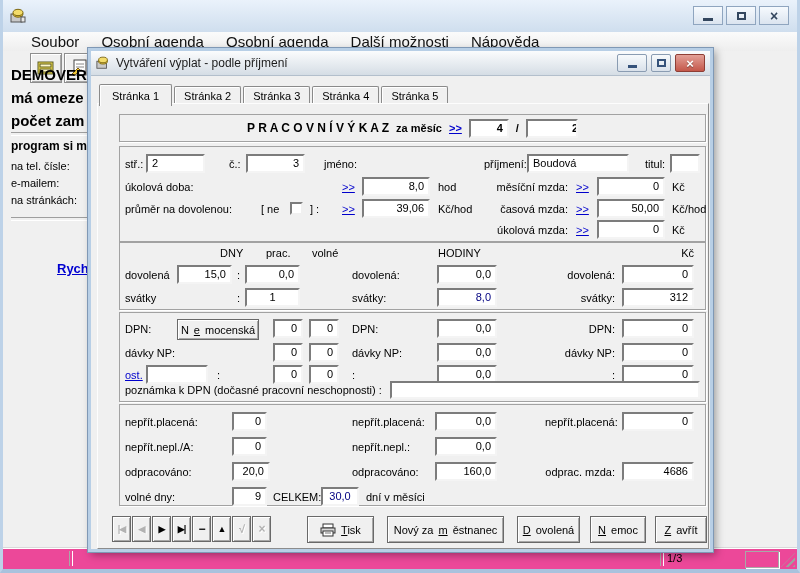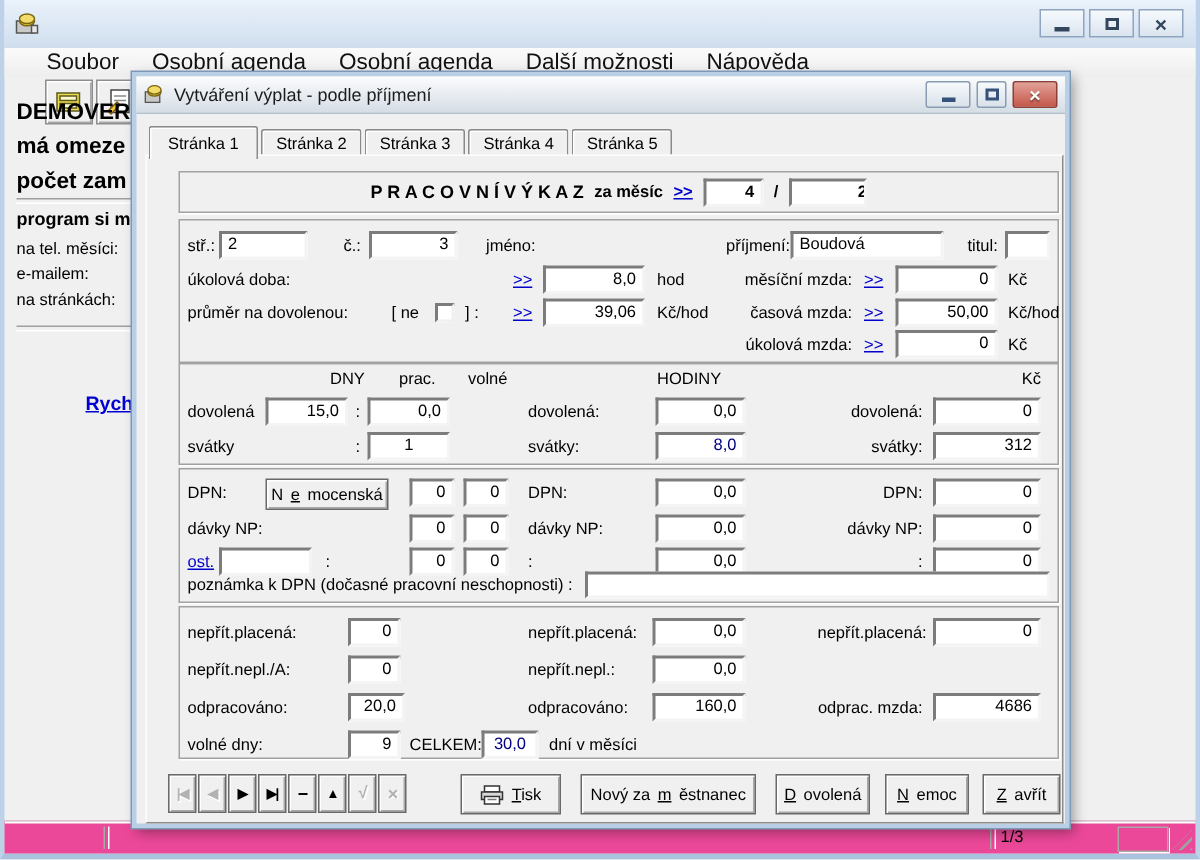--- a/index.html
+++ b/index.html
@@ -115,21 +115,21 @@
       <line x1="6" y1="11" x2="12" y2="11" stroke="#888"></line>
       <polygon points="2,15 8,9 10,11 4,17" fill="#f0c838" stroke="#7a5a10"></polygon>
     </svg>
   </div>
 
   <div class="side-bold" style="top:66px;">DEMOVER</div>
   <div class="side-bold" style="top:89px;">má omeze</div>
   <div class="side-bold" style="top:112px;">počet zam</div>
   <div class="side-div" style="top:132px;"></div>
   <div class="side-sm" style="top:139px;font-weight:bold;font-size:12px;">program si m</div>
-  <div class="side-sm" style="top:160px;">na tel. měsíci:</div>
+  <div class="side-sm" style="top:160px;">na tel. čísle:</div>
   <div class="side-sm" style="top:177px;">e-mailem:</div>
   <div class="side-sm" style="top:194px;">na stránkách:</div>
   <div class="side-div" style="top:217px;"></div>
   <div class="side-link" style="left:54px;top:227px;margin-top:34px;">Rych</div>
 
   <div class="statusbar">
     <div class="st-div" style="left:66px;"></div>
     <div class="st-div" style="left:657px;"></div>
     <span class="st-txt" style="left:664px;">1/3</span>
     <div class="st-box" style="left:742px;"></div>

